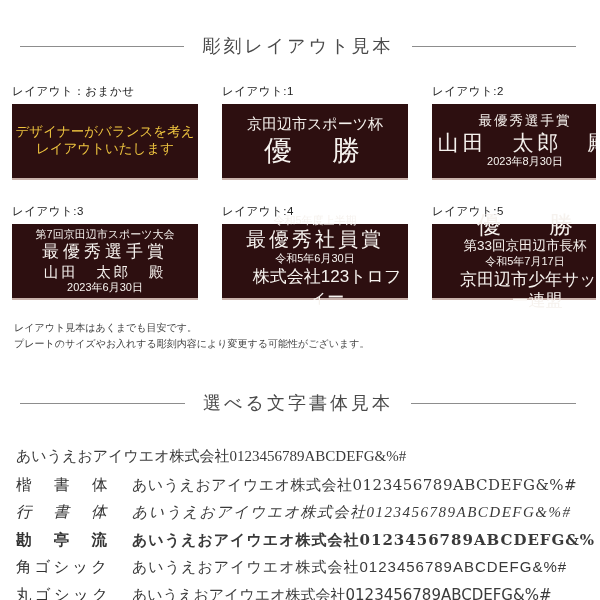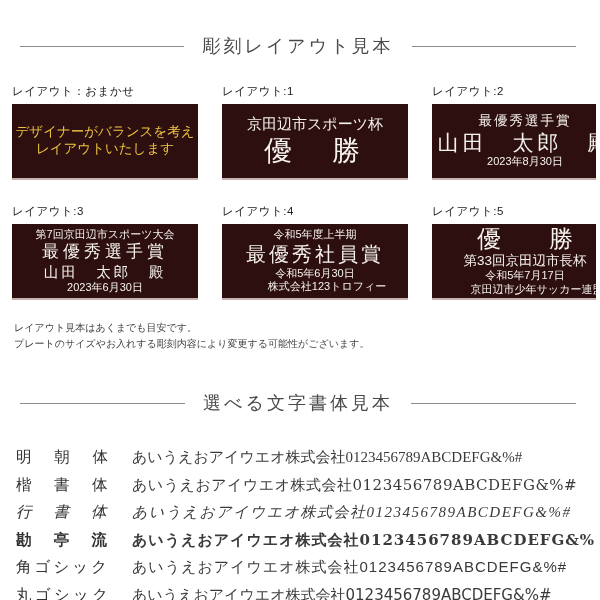--- a/index.html
+++ b/index.html
@@ -40,21 +40,21 @@
     background:#2d0f10;
     border-bottom:2px solid #c9b2ab;
     display:flex; flex-direction:column;
     align-items:center; justify-content:center;
     color:#f6f2ee;
     line-height:1.25;
     text-align:center;
   }
   .plate .gold { color:#eec43f; }
   .s11 { font-size:11px; }
-  .s12 { font-size:11px;margin-left:24px; }
+  .s12 { font-size:17px;margin-left:24px; }
   .s13 { font-size:13.5px;text-align:center; }
   .s13ls { font-size:13.5px; letter-spacing:2px; }
   .s15 { font-size:15px; }
   .m15ls { font-size:14.5px; letter-spacing:3px; }
   .m17ls { font-size:17px; letter-spacing:4px; }
   .l20ls { font-size:20px; letter-spacing:3px; }
   .l22ls { font-size:21px; letter-spacing:4px; line-height:1.2; }
   .x24 { font-size:24px; line-height:1.15; }
   .x28 { font-size:28px; letter-spacing:6px; line-height:1.2; }
 
@@ -160,21 +160,20 @@
   </div>
 
   <div class="sec-title sec-title--2">
     <span class="line"></span>
     <span class="txt">選べる文字書体見本</span>
     <span class="line"></span>
   </div>
 
   <div class="font-table">
     <div class="font-row">
-      <span class="font-name f-mincho">明　朝　体</span>
       <span class="font-sample f-mincho">あいうえおアイウエオ株式会社0123456789ABCDEFG&amp;%#</span>
     </div>
     <div class="font-row">
       <span class="font-name f-kaisho">楷　書　体</span>
       <span class="font-sample f-kaisho">あいうえおアイウエオ株式会社0123456789ABCDEFG&amp;%#</span>
     </div>
     <div class="font-row">
       <span class="font-name f-gyosho">行　書　体</span>
       <span class="font-sample f-gyosho">あいうえおアイウエオ株式会社0123456789ABCDEFG&amp;%#</span>
     </div>

